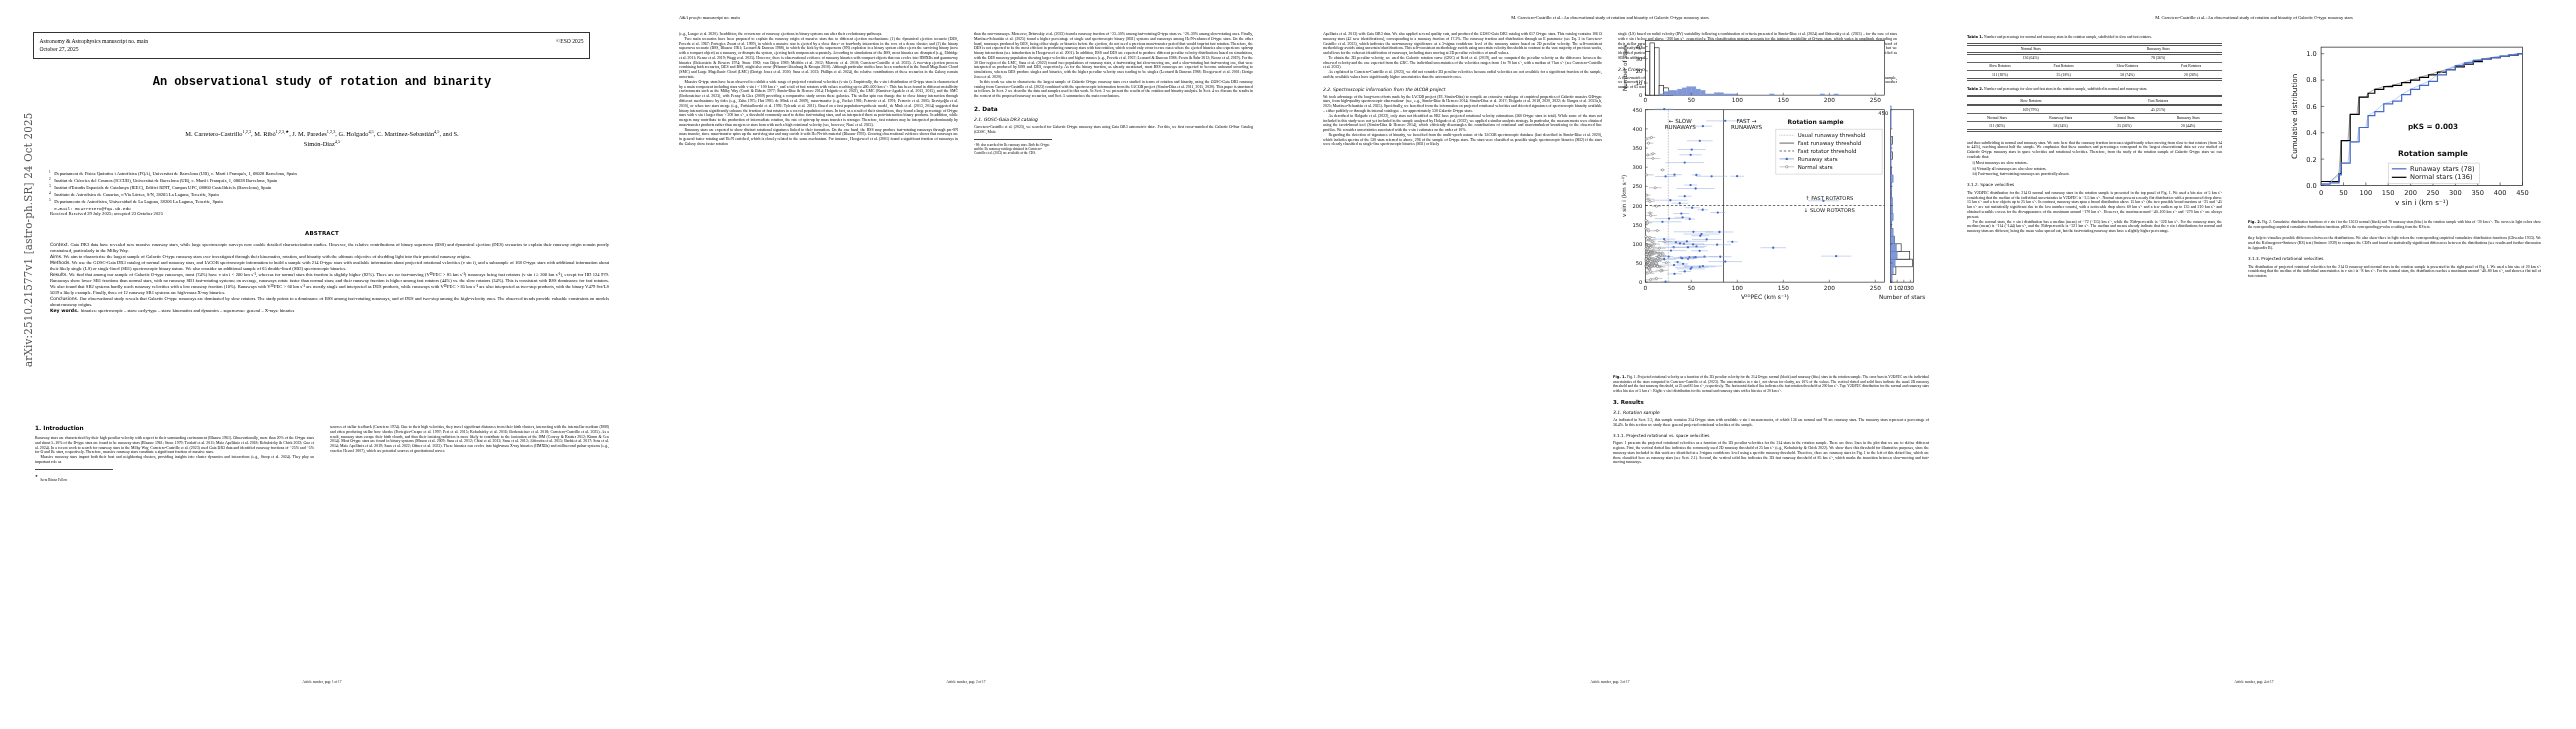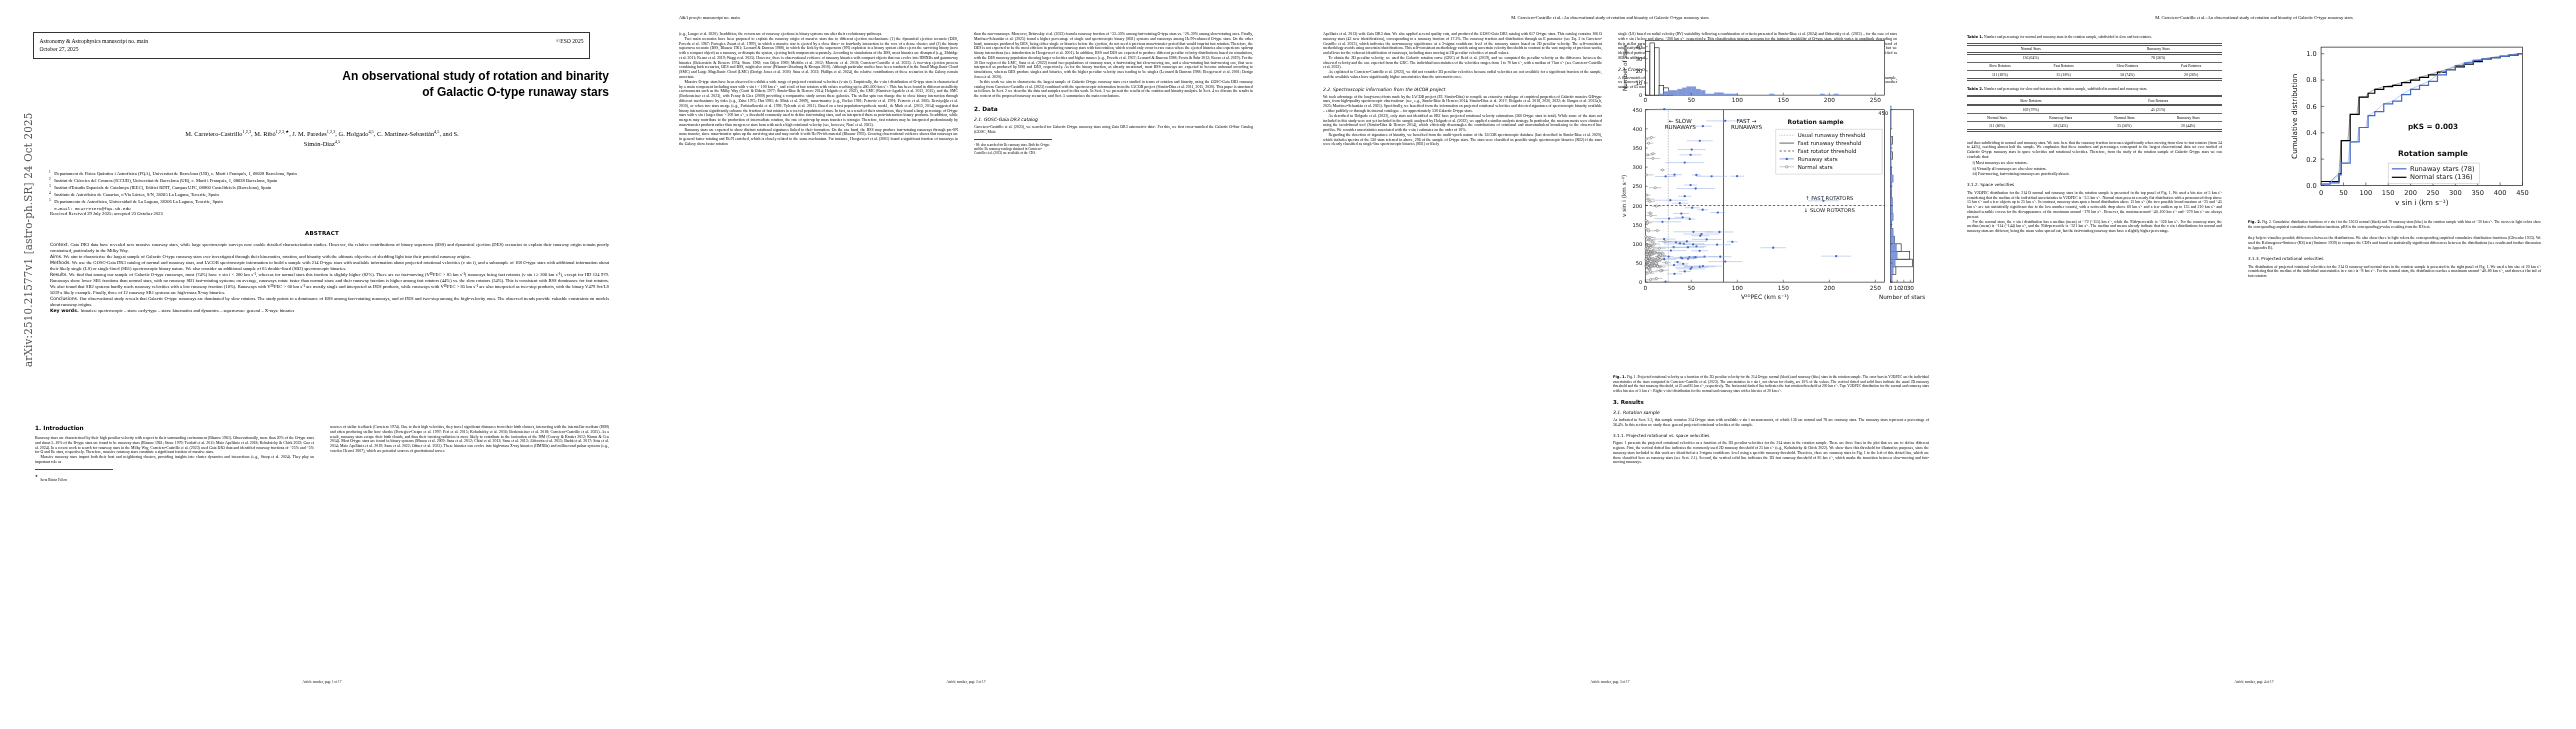--- a/index.html
+++ b/index.html
@@ -22,22 +22,22 @@
           font-size:5.6px;line-height:1.5;}
   .esobox .row{display:flex;}
   .esobox .row .r{margin-left:auto;}
 
   
   .arxiv{position:absolute;left:-72px;top:261px;width:200px;transform:rotate(-90deg);
          transform-origin:center center;font-family:"DejaVu Serif",serif;font-size:10.3px;color:#555;
          letter-spacing:0.2px;white-space:nowrap;text-align:center;}
 
   
-  .title{position:absolute;left:35px;right:35px;top:68px;text-align:right;
-         font-family:Liberation Sans, sans-serif;font-weight:bold;font-size:12px;line-height:1.35;}
+  .title{position:absolute;left:35px;right:35px;top:74px;text-align:center;
+         font-family:Liberation Mono, monospace;font-weight:bold;font-size:12px;line-height:1.35;}
   .authors{position:absolute;left:61px;right:61px;top:129px;text-align:center;font-size:6.4px;line-height:1.5;}
   .authors sup{font-size:4.3px;}
   .affil{position:absolute;left:44px;right:35px;top:171px;font-size:4.6px;line-height:1.52;}
   .affil .aff{display:flex;}
   .affil .num{width:6.7px;flex:0 0 6.7px;text-align:right;margin-right:3.6px;font-size:3.4px;
               position:relative;top:-1.2px;}
   .affil .mono{font-family:"Liberation Mono","DejaVu Sans Mono",monospace;font-size:4.4px;}
   .recv{position:absolute;left:50px;top:211px;font-size:4.7px;}
 
   .abs-h{position:absolute;left:0;right:0;top:230px;text-align:center;
@@ -90,21 +90,20 @@
         <span>Astronomy &amp; Astrophysics manuscript no. main</span>
         <span class="r">©ESO 2025</span>
       </div>
       <div class="row">
         <span>October 27, 2025</span>
       </div>
     </div>
 
     <div class="title">
       <div>An observational study of rotation and binarity</div>
-      <div>of Galactic O-type runaway stars</div>
     </div>
 
     <div class="authors">
       M. Carretero-Castrillo<sup>1,2,3</sup>, M. Ribó<sup>1,2,3,★</sup>, J. M. Paredes<sup>1,2,3</sup>,
       G. Holgado<sup>4,5</sup>, C. Martínez-Sebastián<sup>4,5</sup>, and S.<br>Simón-Díaz<sup>4,5</sup>
     </div>
 
     <div class="affil">
       <div class="aff">
           <span class="num">1</span>

